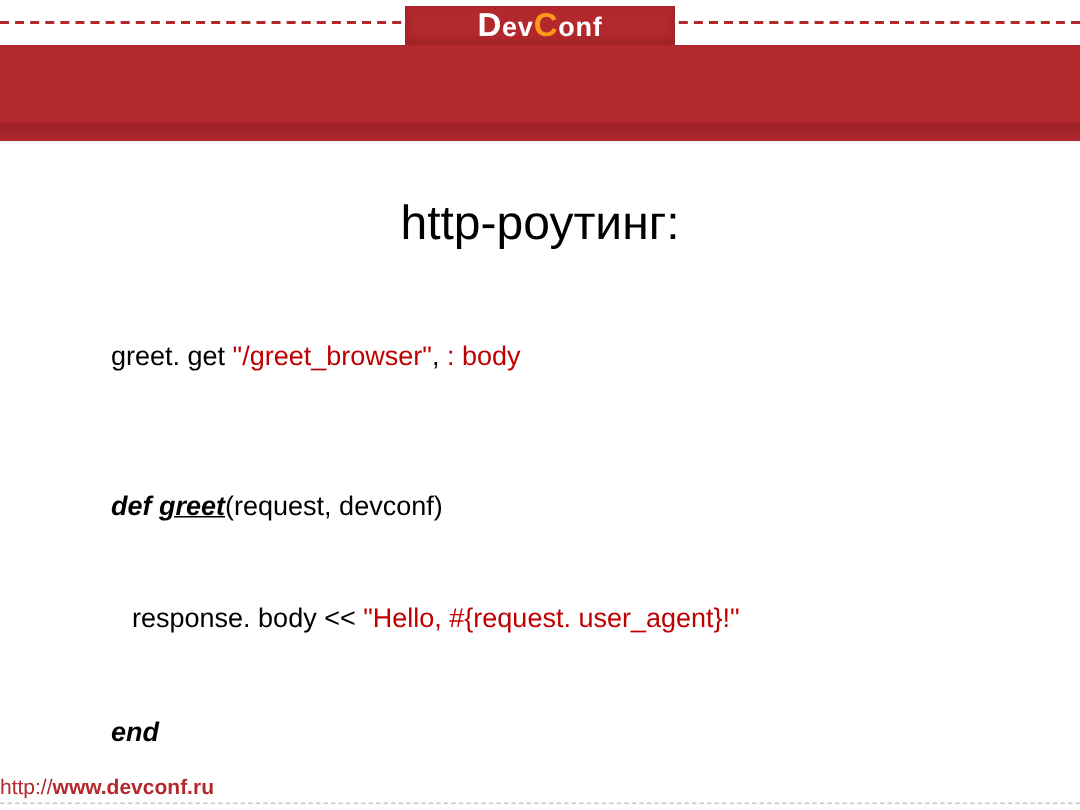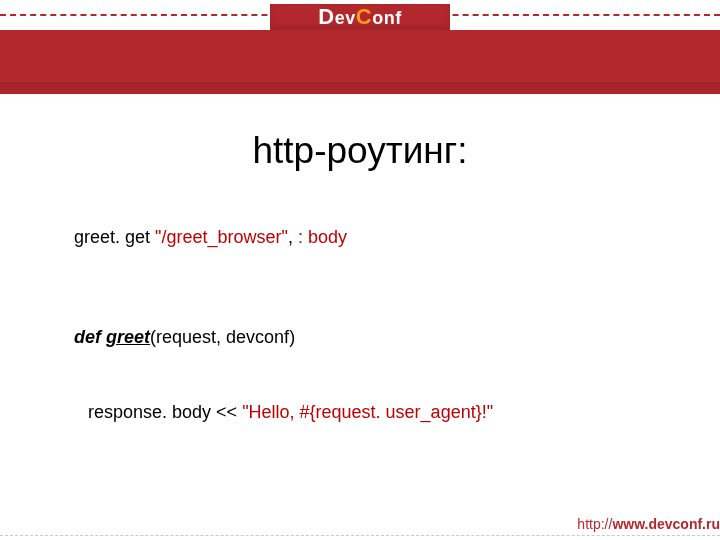--- a/index.html
+++ b/index.html
@@ -38,38 +38,38 @@
     background-repeat: repeat-x;
   }
   .zigzag-shadow {
     position: absolute; left: 0; right: 0; top: 82px; height: 16px;
     background: linear-gradient(rgba(0,0,0,.12), rgba(0,0,0,0));
     pointer-events: none;
   }
 
   .title {
     position: absolute; left: 0; right: 0; top: 130px;
-    text-align: center; font-size: 37px; color: #000; font-weight: 400;
+    text-align: center; font-size: 32px; color: #000; font-weight: 400;
   }
 
   .code {
     position: absolute; left: 44px; top: 200px; right: 44px;
     font-family: Arial, Helvetica, sans-serif; font-size: 18px;
     line-height: 1.4; color: #000;
   }
   .code-line { white-space: pre-wrap; }
   .indent { display: inline-block; width: 14px; }
   .red { color: #c00000; }
   .b { font-weight: 700; font-style: italic; }
   .u { text-decoration: underline; }
   .gap { height: 24px; }
 
   .footer {
     position: absolute; left: 0; right: 0; bottom: 8px;
-    text-align: right;
+    text-align: left;
     font-size: 14px; font-weight: 700; color: #b3282d;
   }
   .footer .thin { font-weight: 400; color: #b3282d; }
   .footer-line { position: absolute; left: 0; right: 0; bottom: 4px; height: 0; border-top: 1px dashed #c9c9c9; }
 </style>
 </head>
 <body>
 
 <div class="slide">
 
@@ -98,20 +98,23 @@
     <div class="gap"></div>
 
     <div class="code-line">
       <span class="b">def </span><span class="b u">greet</span><span>(request, devconf)</span>
     </div>
 
     <div class="code-line">
       <span class="indent"></span><span>response. body &lt;&lt; </span><span class="red">"Hello, #{request. user_agent}!"</span>
     </div>
 
+    <div class="code-line">
+      <span class="b">end</span>
+    </div>
   </div>
 
   <div class="footer-line"></div>
   <div class="footer">
     <span class="thin">http://</span><span>www.devconf.ru</span>
   </div>
 
 </div>
 
 </body></html>

